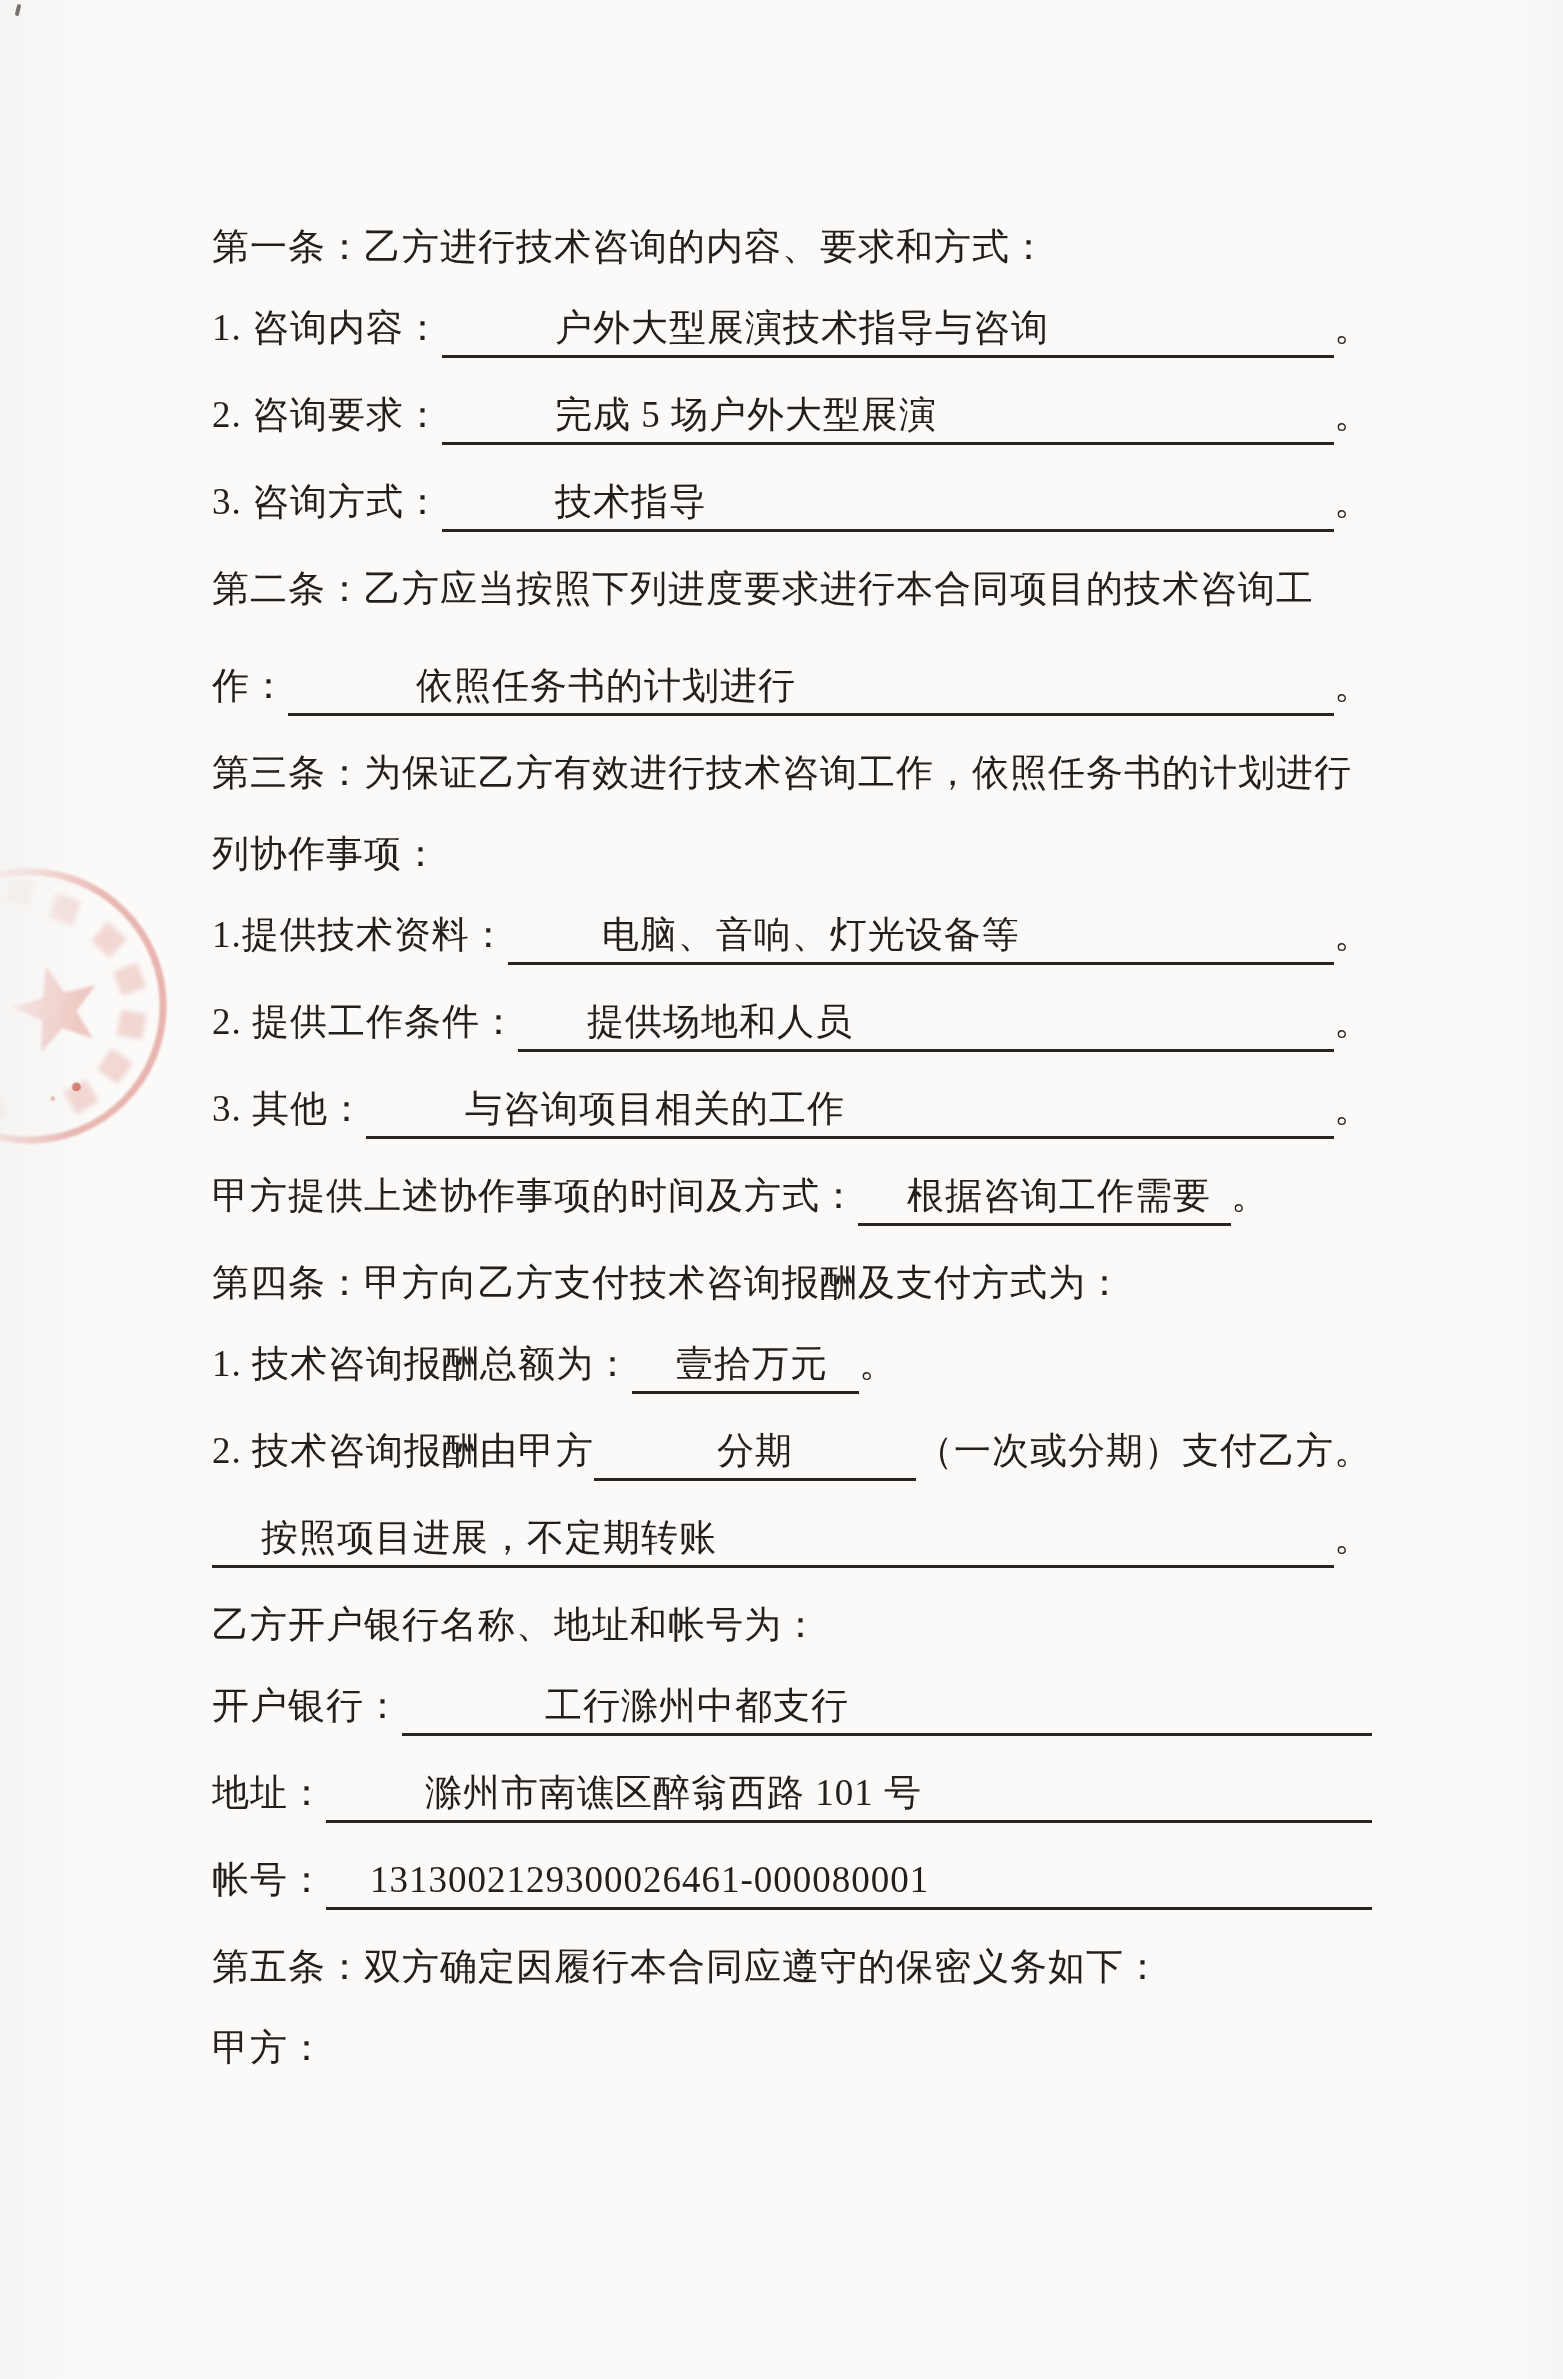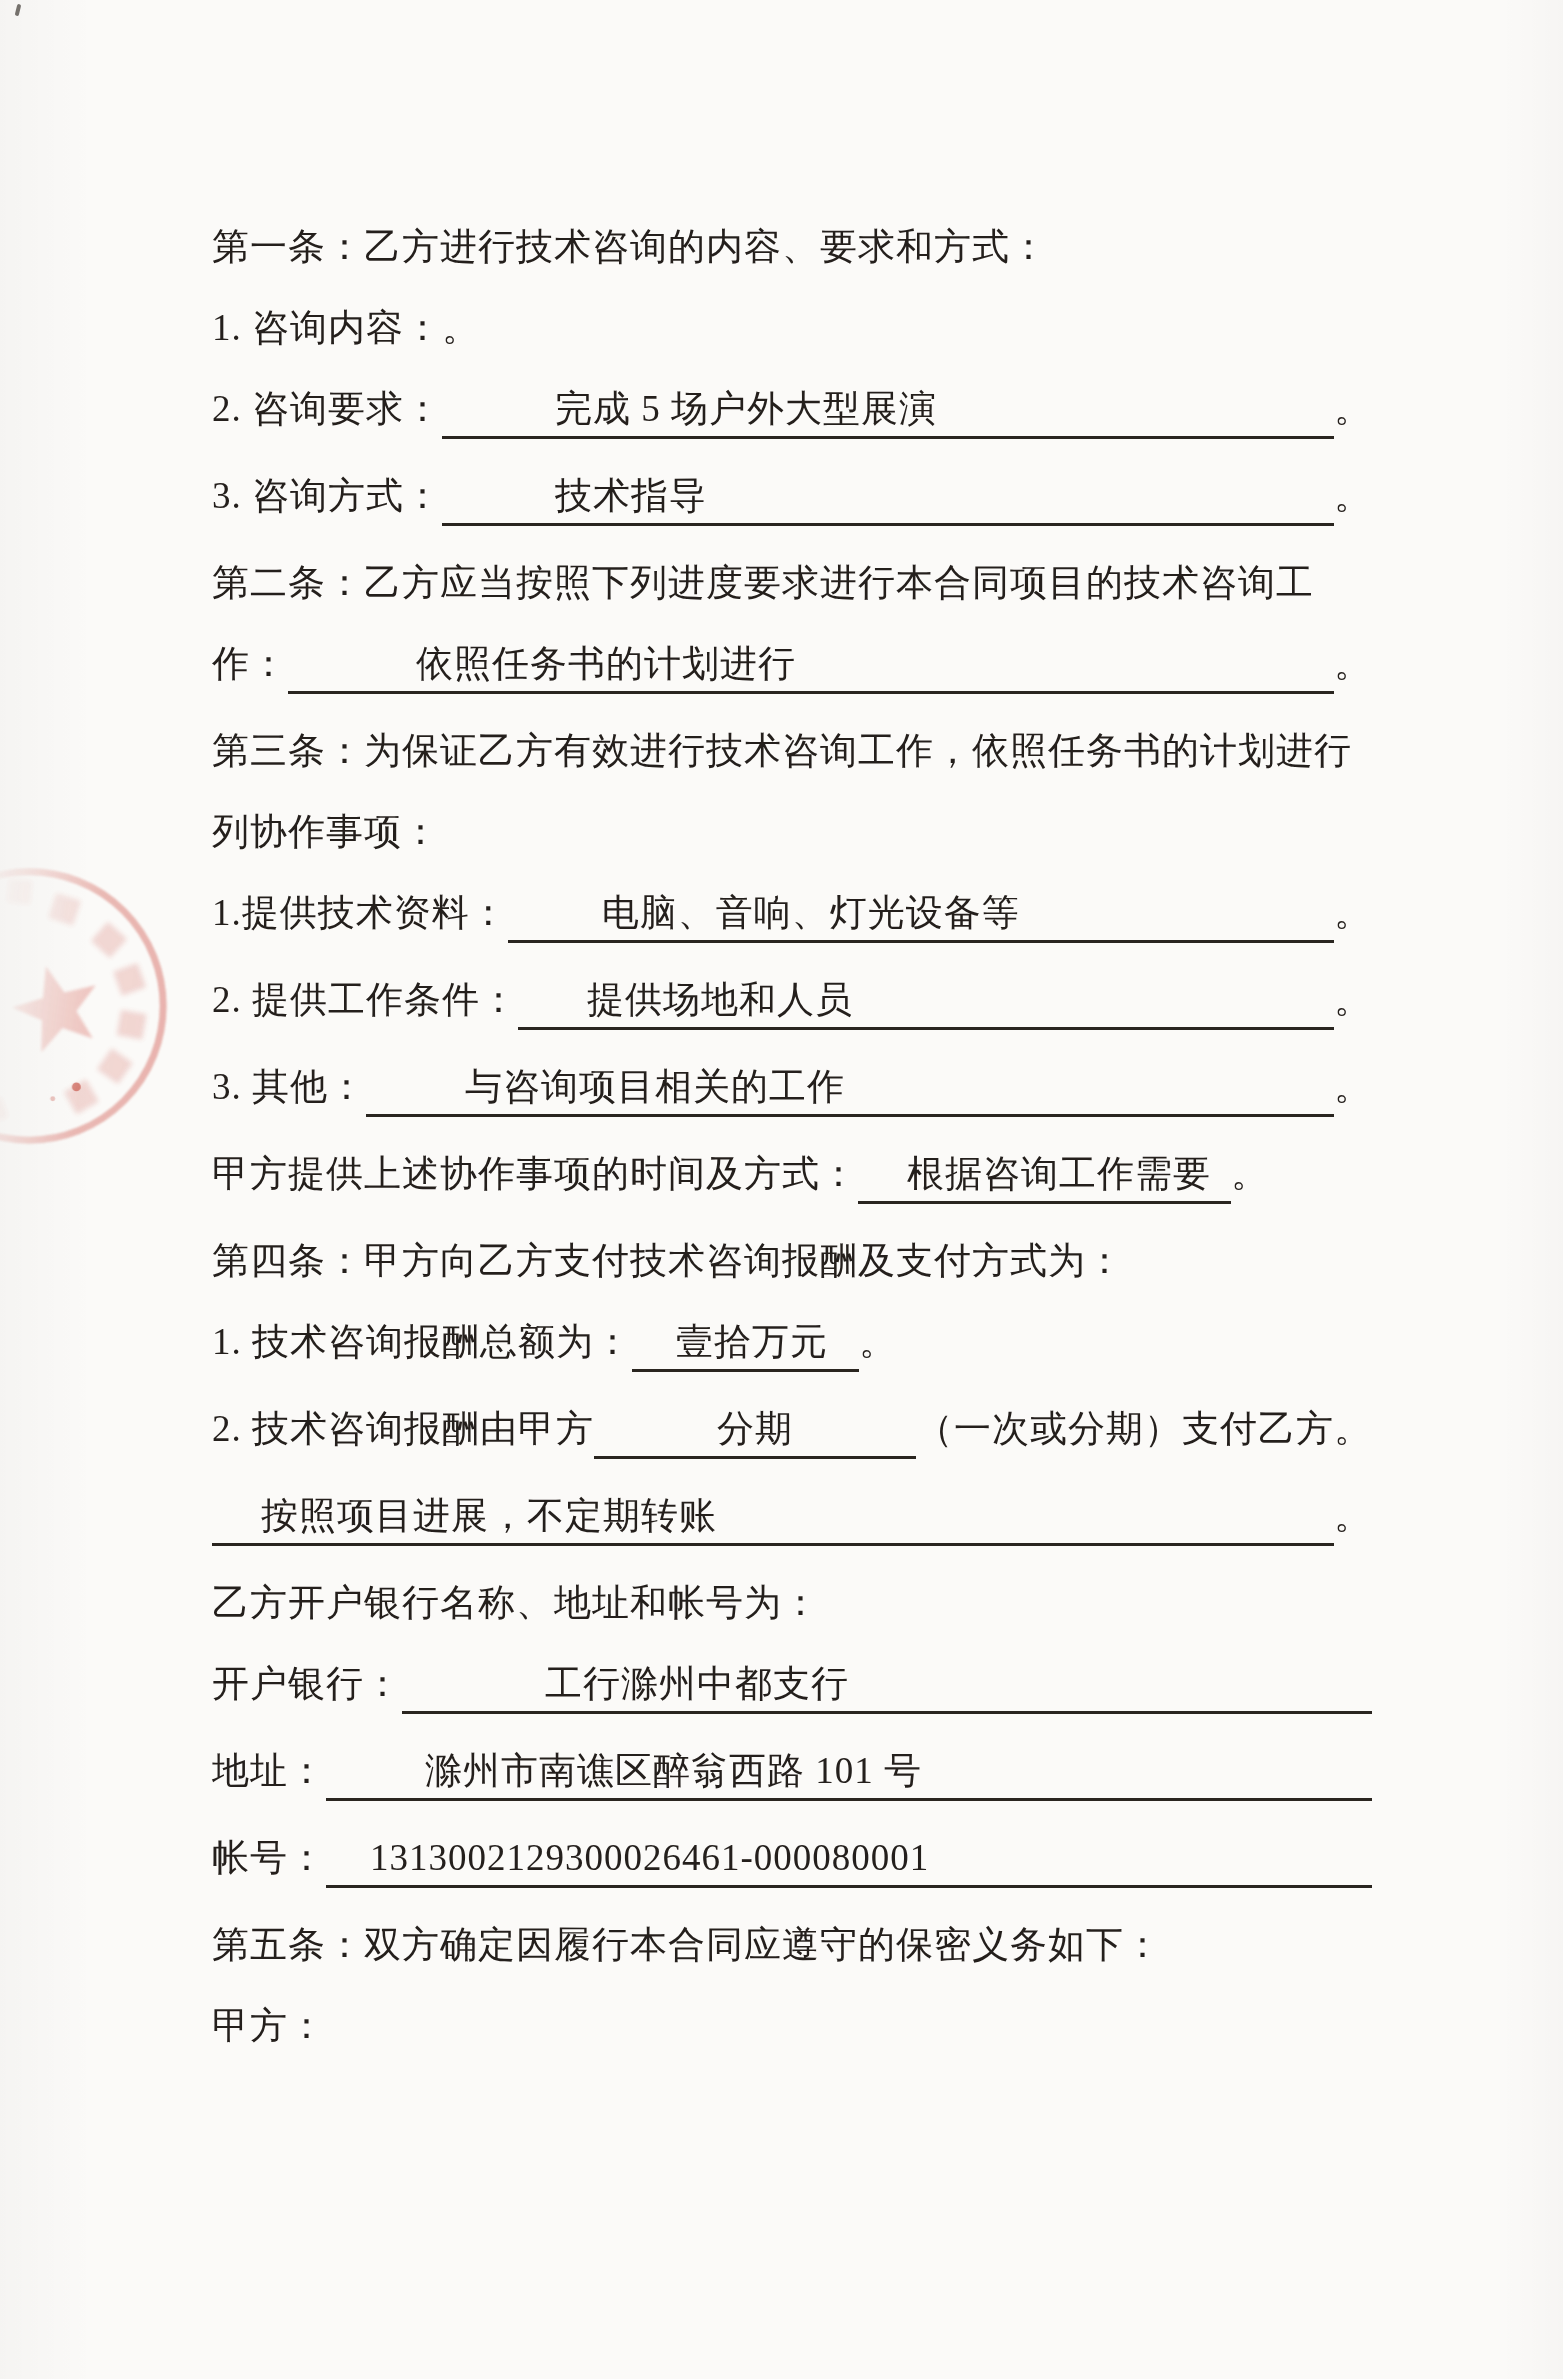--- a/index.html
+++ b/index.html
@@ -92,39 +92,40 @@
   </svg>
 </div>
 
 <div class="contract">
     <div class="line">
       <span class="seg bold">第一条：</span>
       <span class="seg">乙方进行技术咨询的内容、要求和方式：</span>
     </div>
     <div class="line">
       <span class="seg">1. 咨询内容：</span>
+      <span class="fill grow" style="padding-left: 113px;">户外大型展演技术指导与咨询</span>
       <span class="seg">。</span>
     </div>
     <div class="line">
       <span class="seg">2. 咨询要求：</span>
       <span class="fill grow" style="padding-left: 113px;">完成 5 场户外大型展演</span>
       <span class="seg">。</span>
     </div>
     <div class="line">
       <span class="seg">3. 咨询方式：</span>
       <span class="fill grow" style="padding-left: 113px;">技术指导</span>
       <span class="seg">。</span>
     </div>
     <div class="line">
       <span class="seg bold">第二条：</span>
       <span class="seg">乙方应当按照下列进度要求进行本合同项目的技术咨询工</span>
     </div>
     <div class="line">
       <span class="seg">作：</span>
-      <span class="fill grow" style="padding-left: 128px;">依照任务书的计划进行</span>
+      <span class="fill grow" style="padding-left: 128px; margin-top: 16px;">依照任务书的计划进行</span>
       <span class="seg">。</span>
     </div>
     <div class="line">
       <span class="seg bold">第三条：</span>
       <span class="seg">为保证乙方有效进行技术咨询工作，依照任务书的计划进行</span>
     </div>
     <div class="line">
       <span class="seg">列协作事项：</span>
     </div>
     <div class="line">

